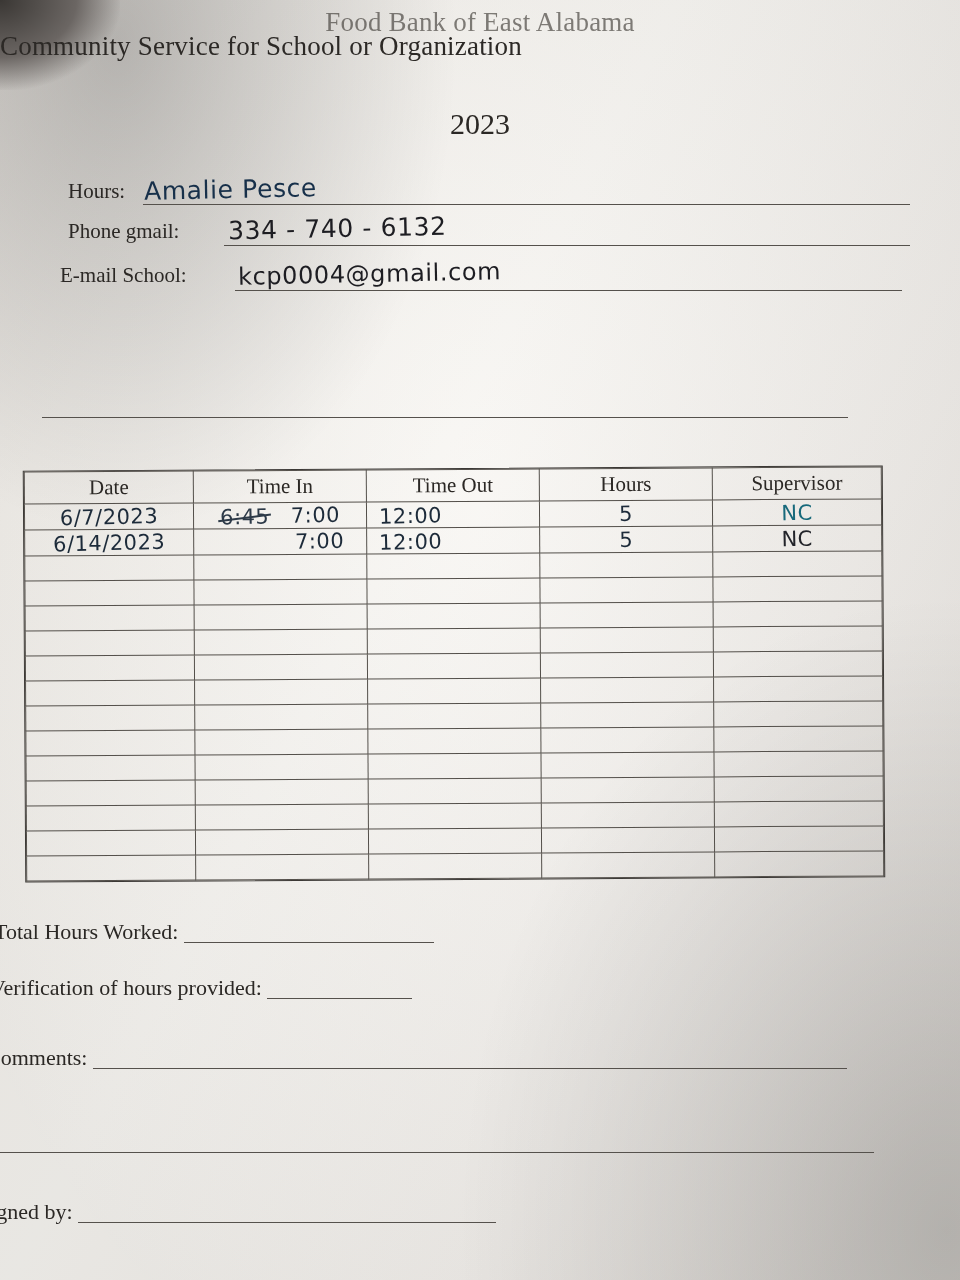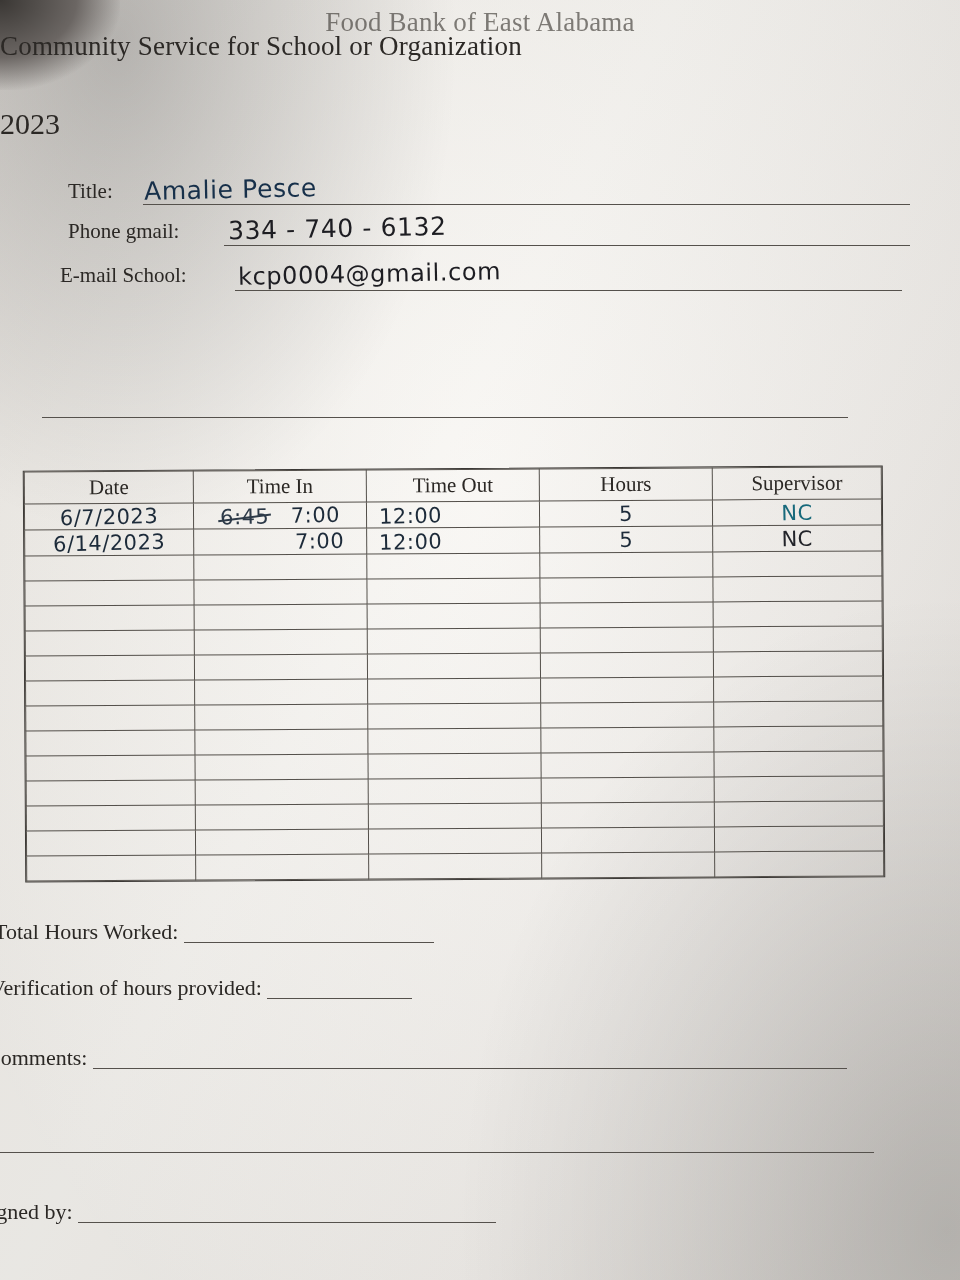--- a/index.html
+++ b/index.html
@@ -69,20 +69,21 @@
     width: 100%;
     text-align: left;
     font-size: 27px;
     color: #2c2926;
     letter-spacing: 0.2px;
   }
   .year {
     position: absolute;
     top: 90px;
     width: 100%;
+    text-align: center;
     font-size: 30px;
     color: #2b2825;
   }
   
   .field {
     position: absolute;
     font-size: 21px;
     color: #2b2825;
     white-space: nowrap;
   }
@@ -195,21 +196,21 @@
   <div class="paper"></div>
   <div class="corner-shadow"></div>
 
   <div class="content">
 
     <div class="title-1">Food Bank of East Alabama</div>
     <div class="title-2">Community Service for School or Organization</div>
     <div class="year">2023</div>
 
     <div class="field" style="left:68px; top:162px;">
-      <span class="lbl">Title:</span>
+      <span class="lbl">Hours:</span>
       <span class="rule" style="left:75px; top:25px; width:767px;"></span>
     </div>
     <div class="hand ink-blue" style="left:144px; top:158px; font-size:25px;">Amalie Pesce</div>
 
     <div class="field" style="left:68px; top:202px;">
       <span class="lbl">Phone gmail:</span>
       <span class="rule" style="left:156px; top:26px; width:686px;"></span>
     </div>
     <div class="hand ink-dark" style="left:228px; top:197px; font-size:25px;">334 - 740 - 6132</div>
 

